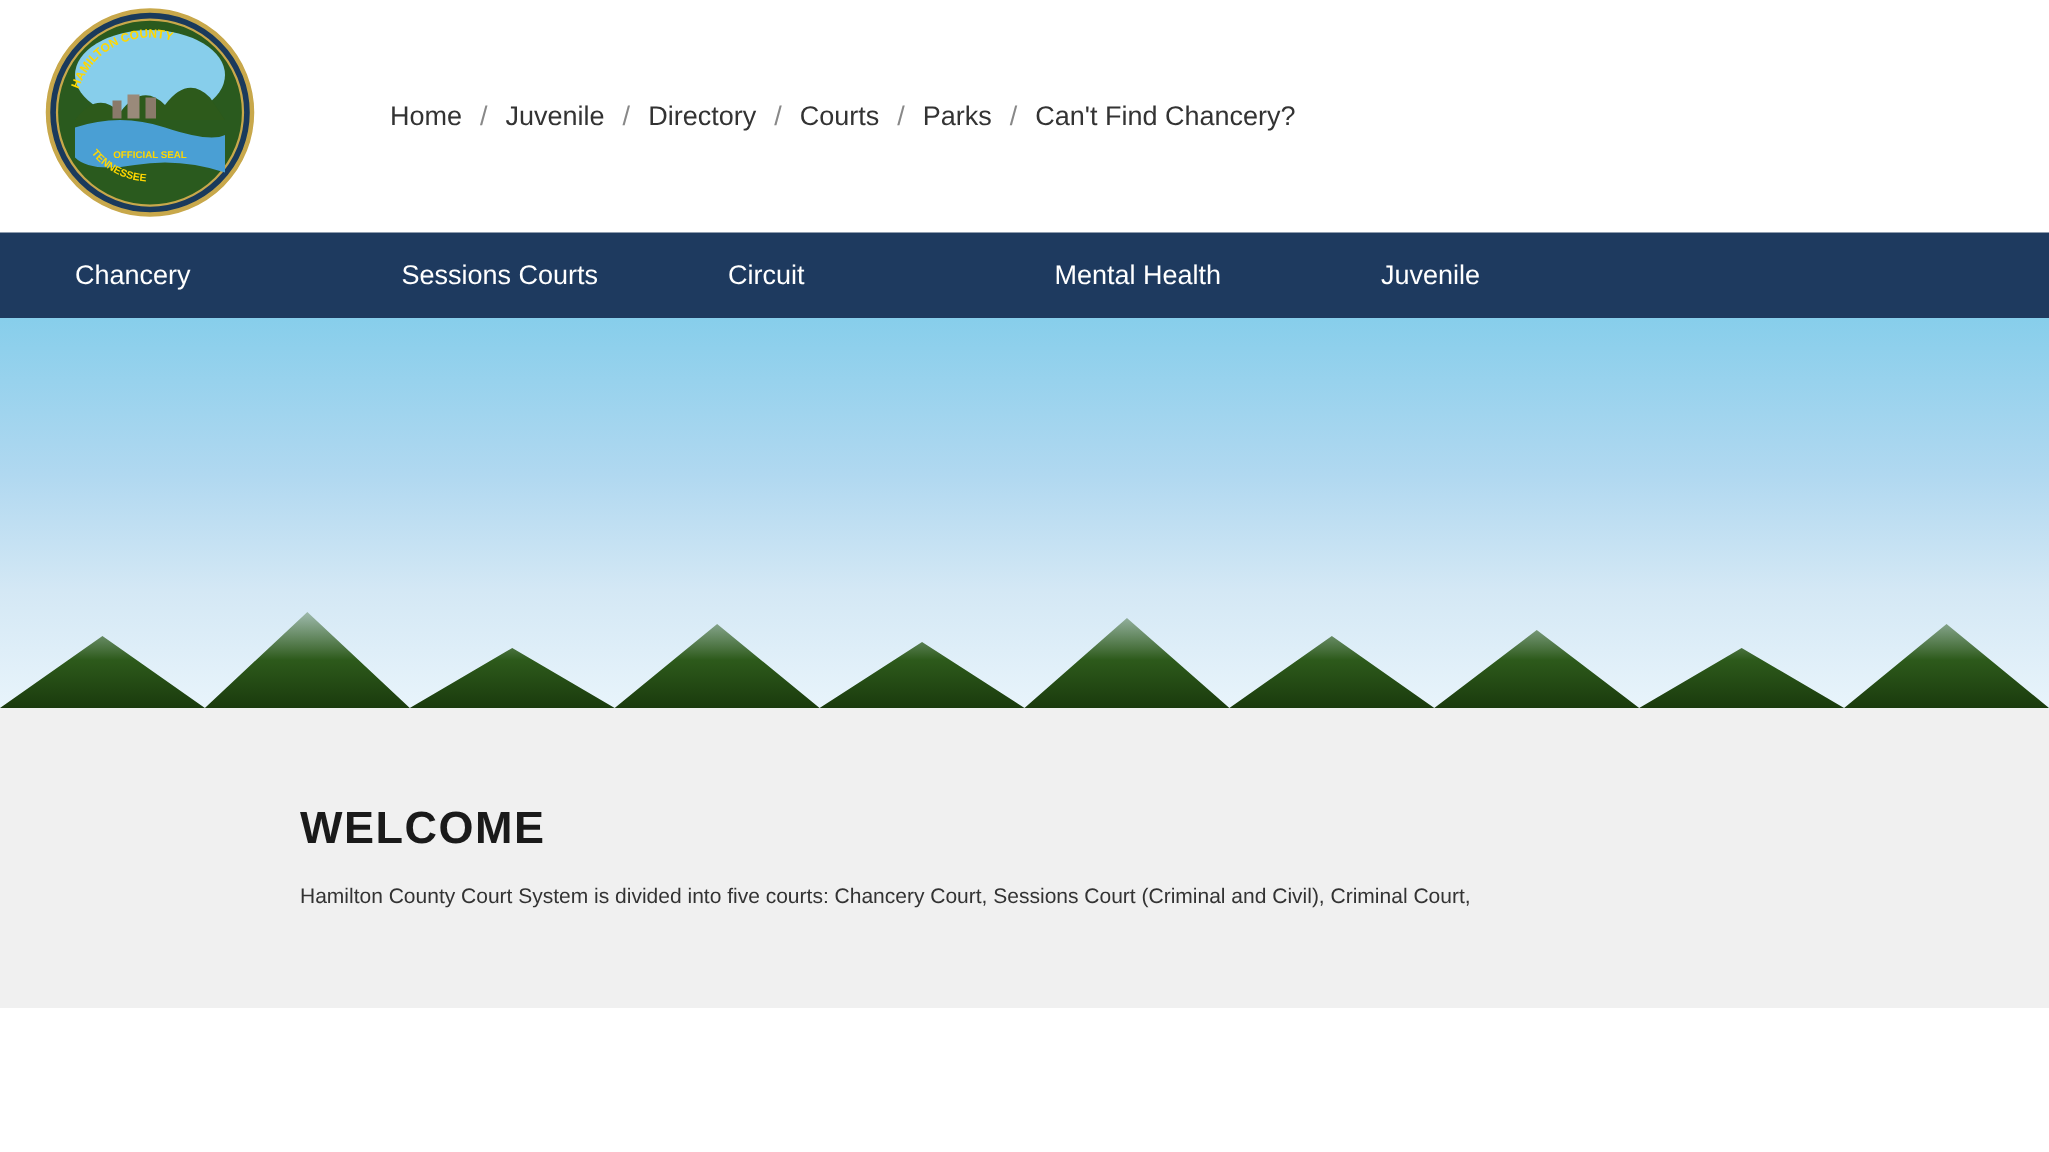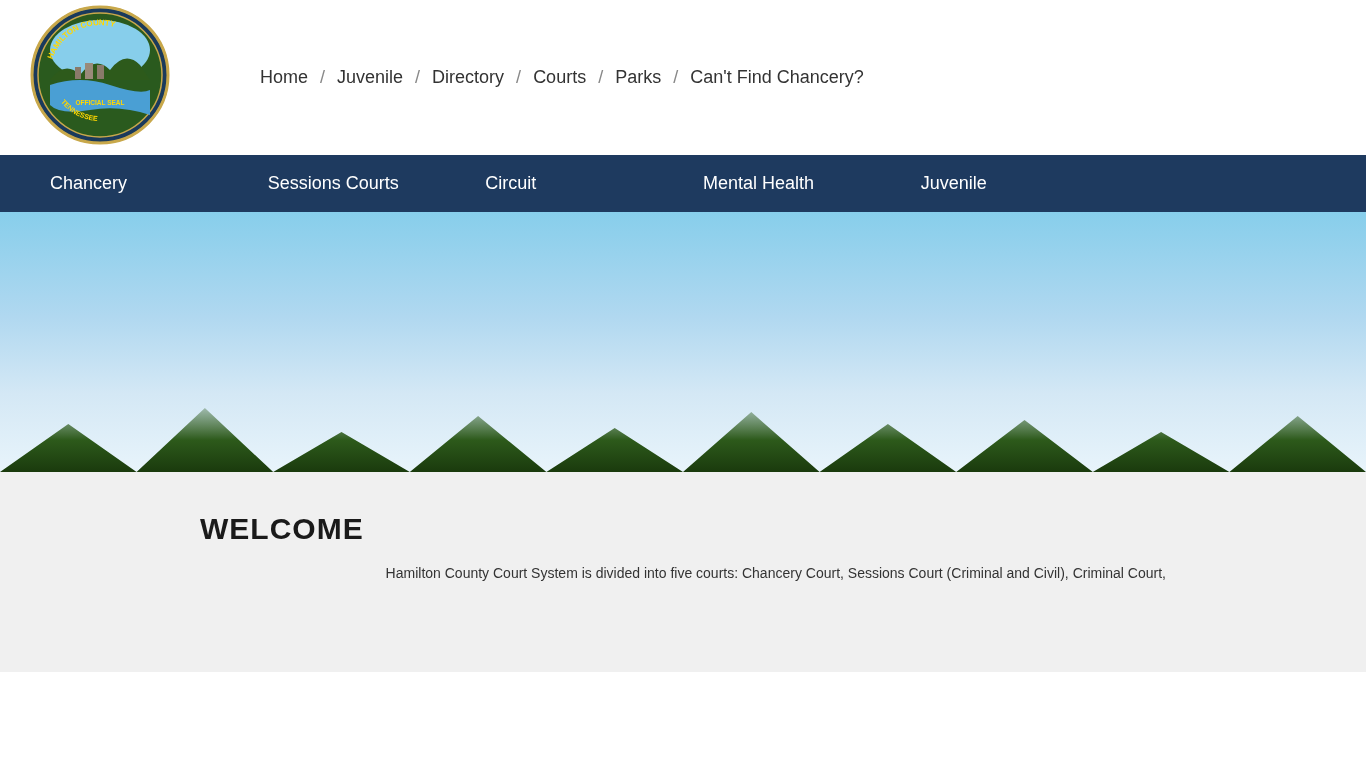--- a/index.html
+++ b/index.html
@@ -90,37 +90,36 @@
       left: 0;
       right: 0;
       height: 80px;
       background: linear-gradient(180deg, transparent 0%, #2d5a1b 60%, #1a3a0d 100%);
       clip-path: polygon(0% 100%, 5% 40%, 10% 100%, 15% 20%, 20% 100%, 25% 50%, 30% 100%, 35% 30%, 40% 100%, 45% 45%, 50% 100%, 55% 25%, 60% 100%, 65% 40%, 70% 100%, 75% 35%, 80% 100%, 85% 50%, 90% 100%, 95% 30%, 100% 100%);
     }
 
     
     .welcome-section {
       background: #f0f0f0;
-      padding: 40px 200px;
+      padding: 64px 200px;
       min-height: 200px;
     }
 
     .welcome-title {
       font-size: 30px;
       font-weight: bold;
       color: #1a1a1a;
       margin-bottom: 16px;
       letter-spacing: 1px;
     }
 
     .welcome-text {
       font-size: 14px;
       color: #333;
       line-height: 1.6;
-      text-align: right;
     }
   </style>
 </head>
 <body>
 
 <header class="header">
   <div class="logo-container">
     <svg class="seal-svg" viewBox="0 0 140 140" xmlns="http://www.w3.org/2000/svg">
       <circle cx="70" cy="70" r="68" fill="#1a3a5c" stroke="#c8a84b" stroke-width="3"></circle>
       <circle cx="70" cy="70" r="62" fill="#2a5a1e" stroke="#c8a84b" stroke-width="1.5"></circle>

